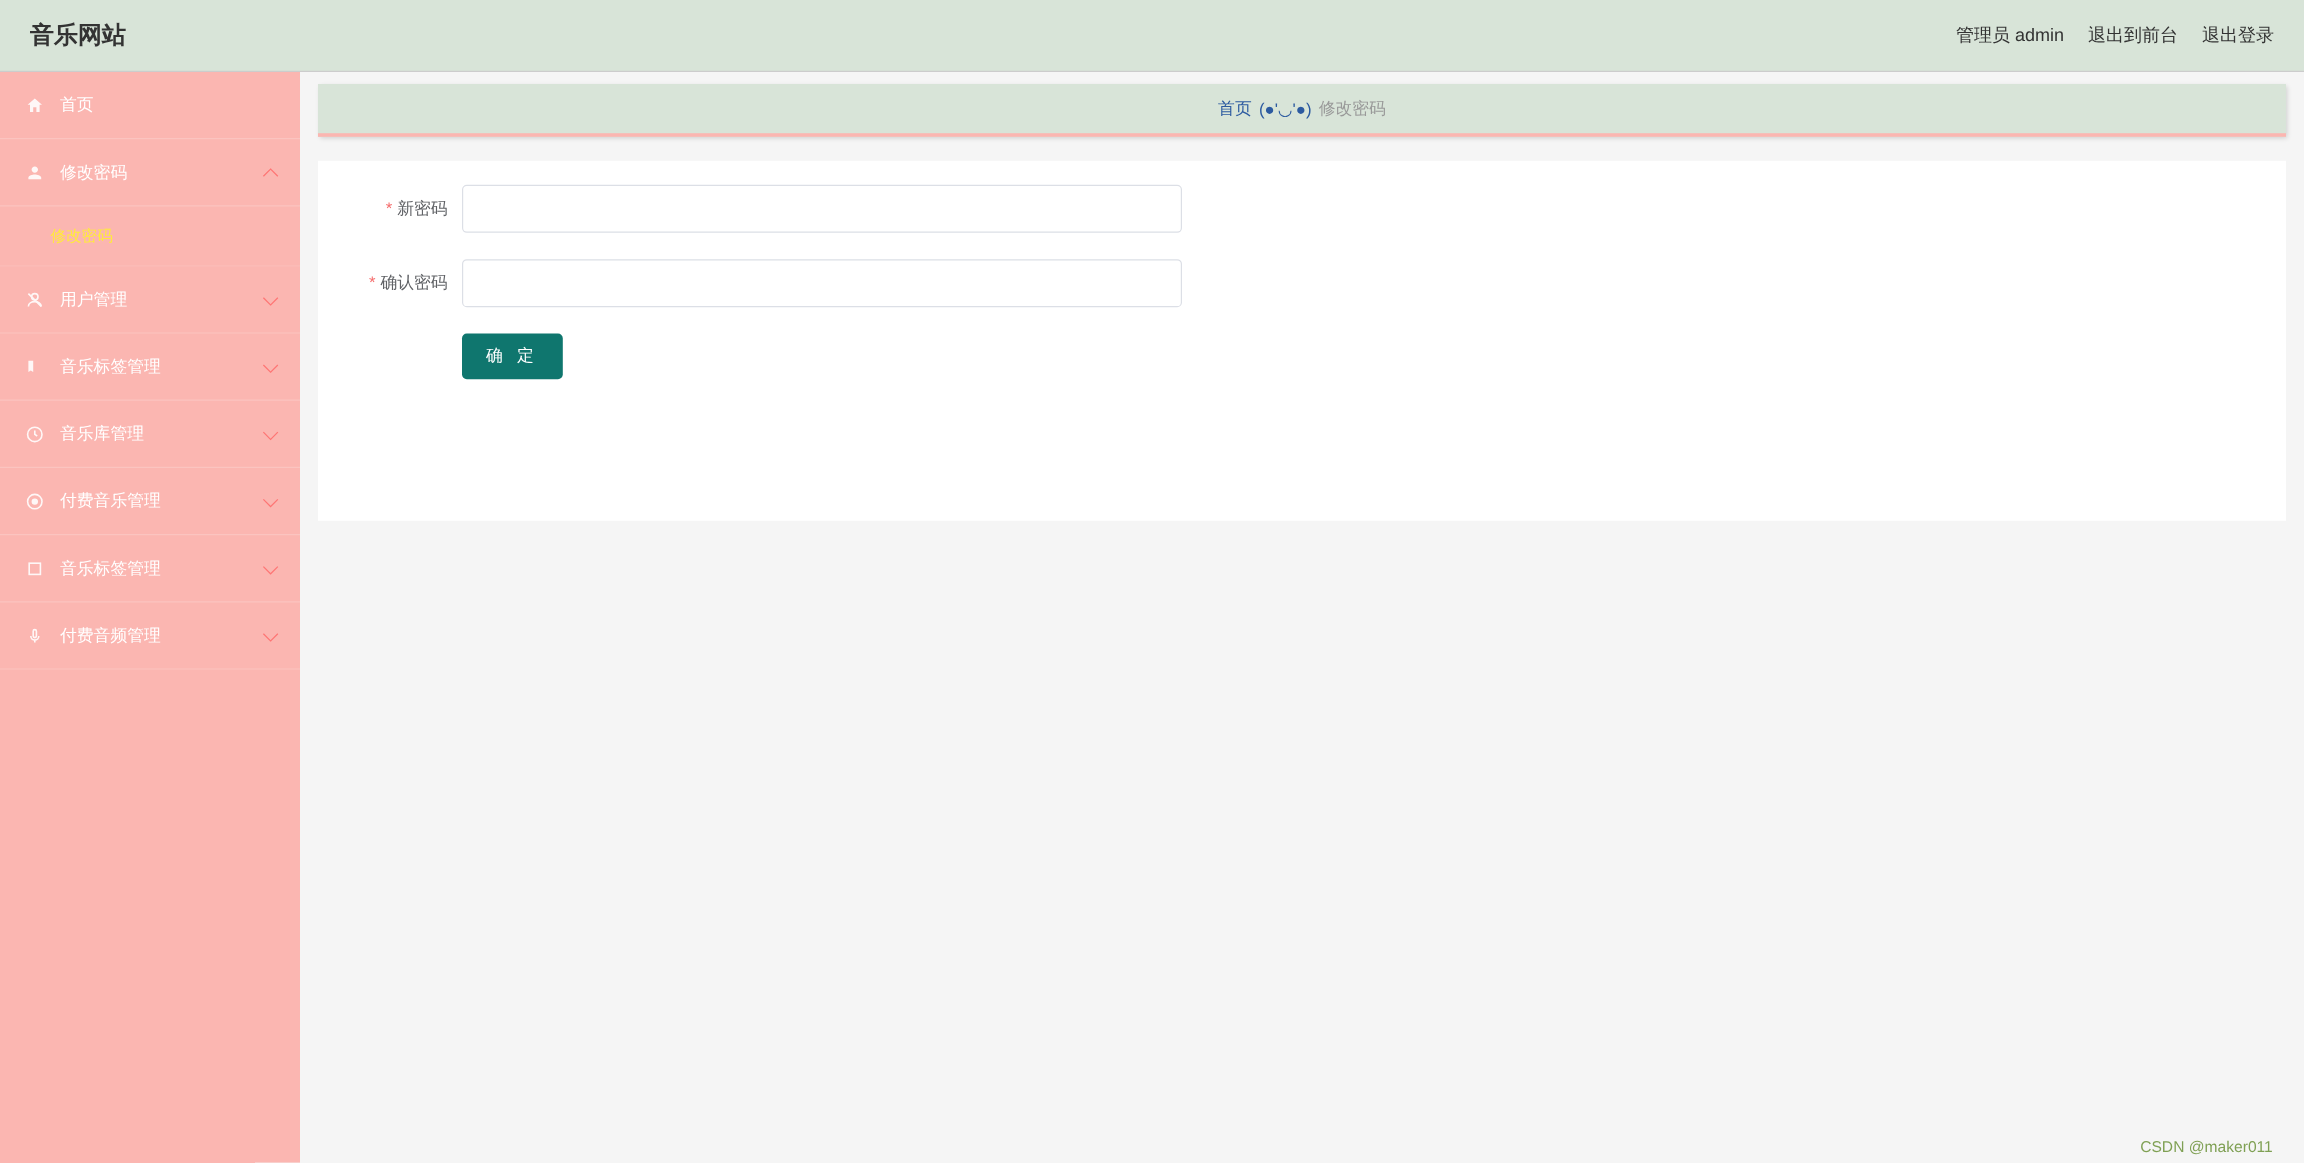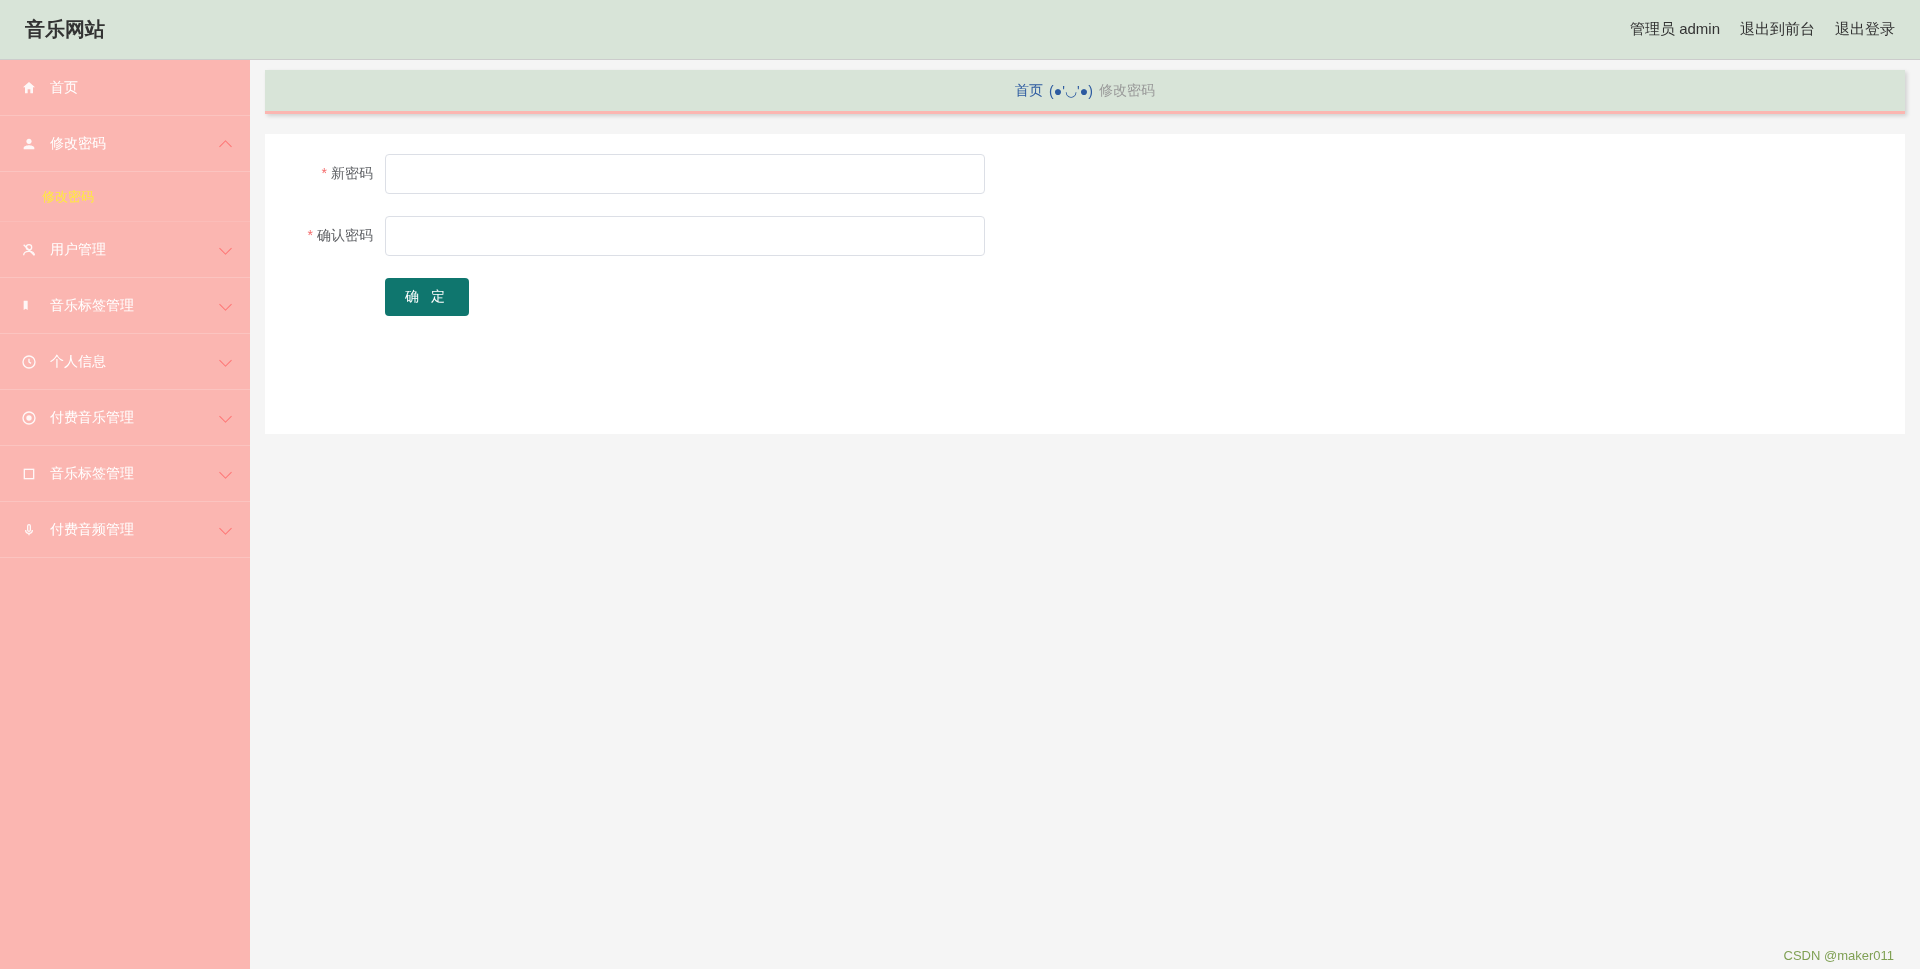--- a/index.html
+++ b/index.html
@@ -230,21 +230,21 @@
       <span>音乐标签管理</span>
     </div>
 
     <div class="menu-item has-children">
       <span class="menu-icon">
         <svg width="16" height="16" viewBox="0 0 24 24" fill="none" stroke="#fff" stroke-width="2">
             <circle cx="12" cy="12" r="9"></circle>
             <path d="M12 7v5l3 2"></path>
           </svg>
       </span>
-      <span>个人信息</span>
+      <span>音乐库管理</span>
     </div>
 
     <div class="menu-item has-children">
       <span class="menu-icon">
         <svg width="16" height="16" viewBox="0 0 24 24" fill="none" stroke="#fff" stroke-width="2">
             <circle cx="12" cy="12" r="9"></circle>
             <circle cx="12" cy="12" r="3" fill="#fff"></circle>
           </svg>
       </span>
       <span>付费音乐管理</span>

